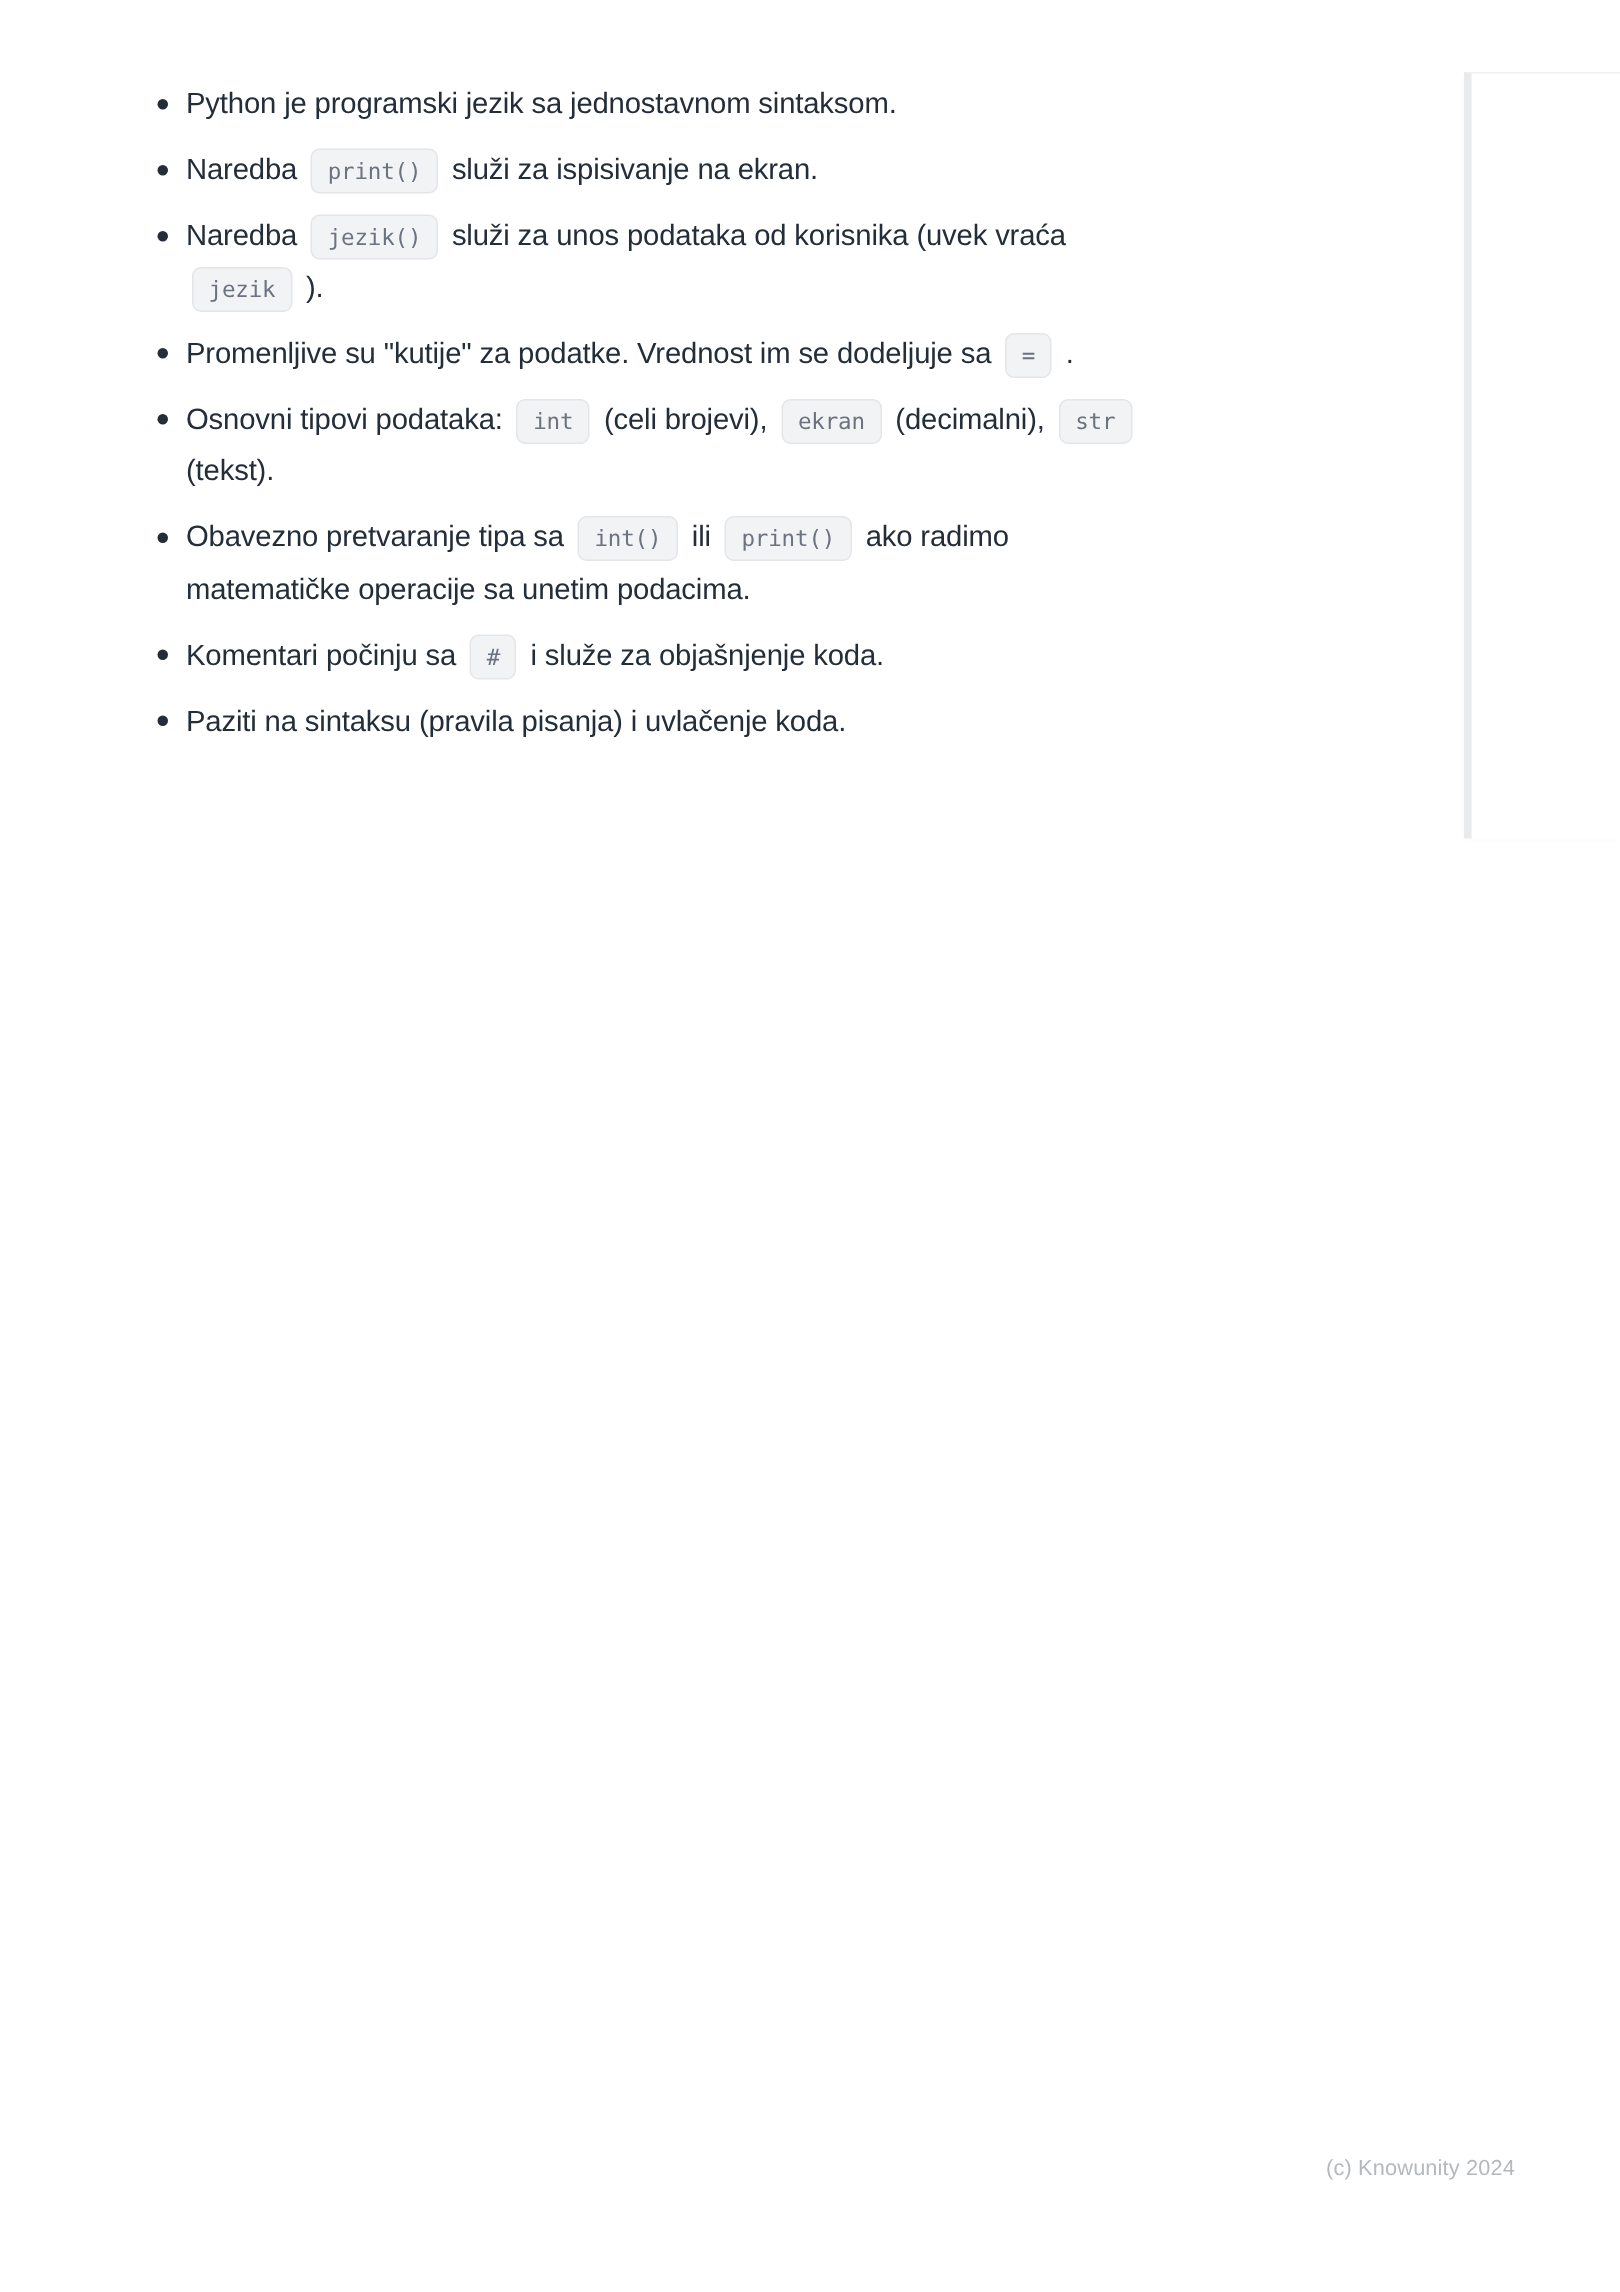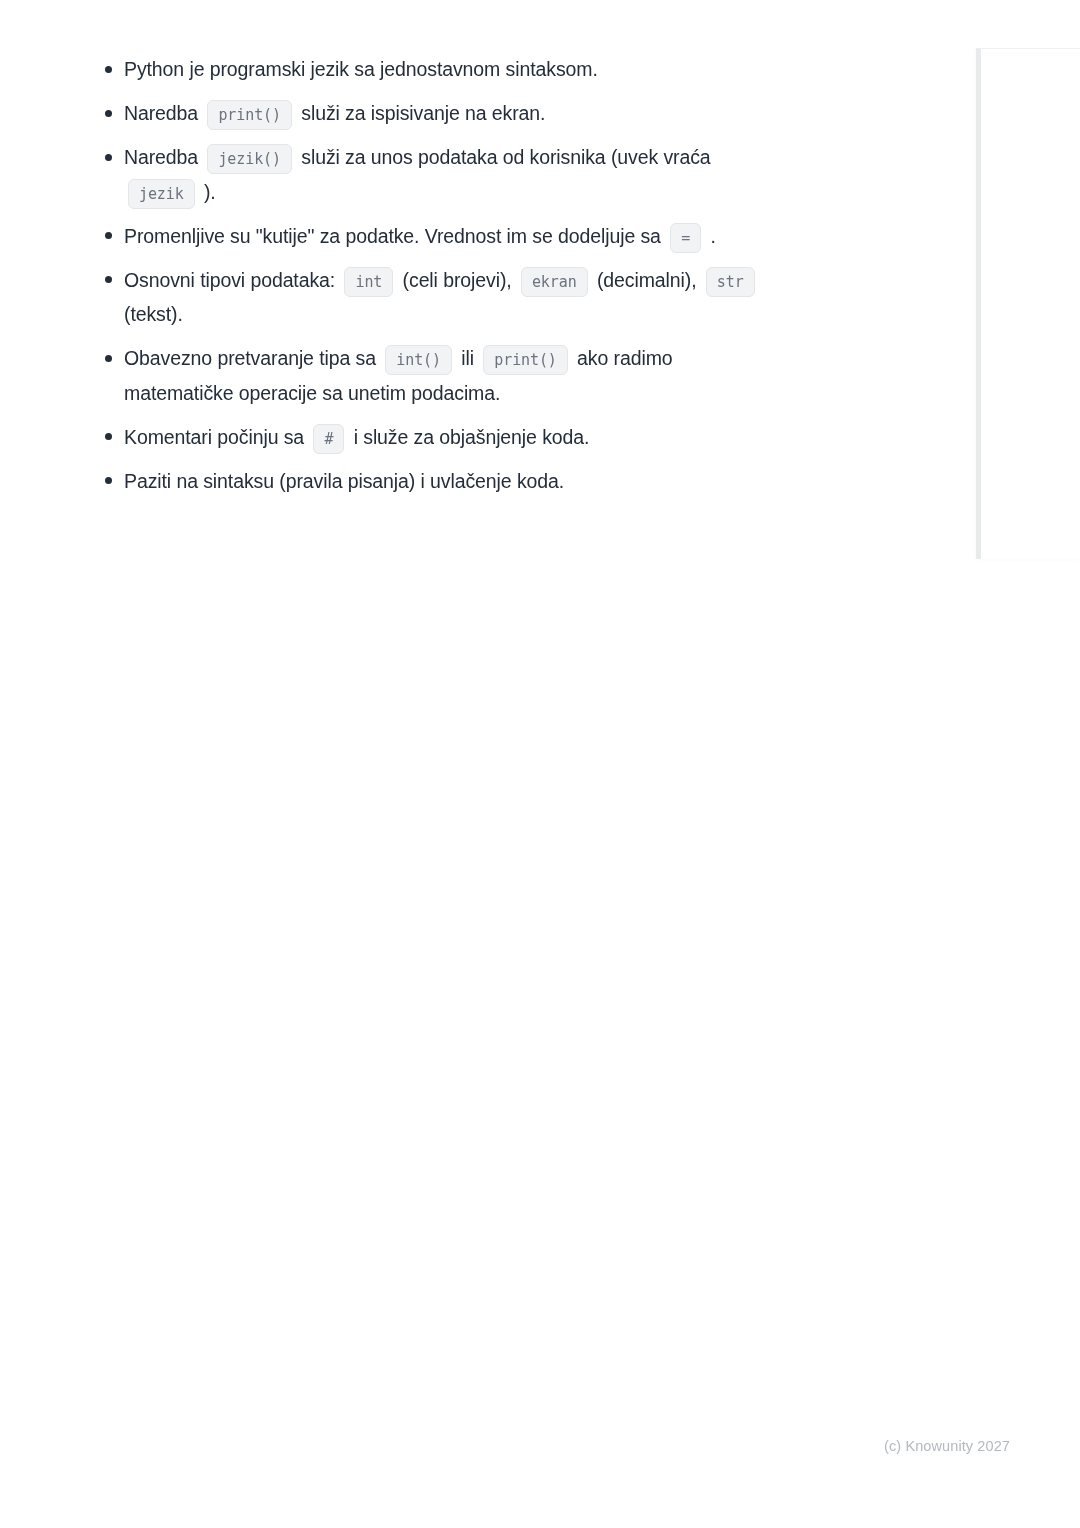--- a/index.html
+++ b/index.html
@@ -100,15 +100,15 @@
       <li>Naredba <code class="chip">jezik()</code> služi za unos podataka od korisnika (uvek vraća<br><code class="chip">jezik</code> ).</li>
       <li>Promenljive su "kutije" za podatke. Vrednost im se dodeljuje sa <code class="chip">=</code> .</li>
       <li>Osnovni tipovi podataka: <code class="chip">int</code> (celi brojevi), <code class="chip">ekran</code> (decimalni), <code class="chip">str</code><br>(tekst).</li>
       <li>Obavezno pretvaranje tipa sa <code class="chip">int()</code> ili <code class="chip">print()</code> ako radimo<br>matematičke operacije sa unetim podacima.</li>
       <li>Komentari počinju sa <code class="chip">#</code> i služe za objašnjenje koda.</li>
       <li>Paziti na sintaksu (pravila pisanja) i uvlačenje koda.</li>
     </ul>
 
   <div class="side-panel"></div>
 
-  <div class="footer">(c) Knowunity 2027</div>
+  <div class="footer">(c) Knowunity 2024</div>
 
 </div>
 
 </body></html>

